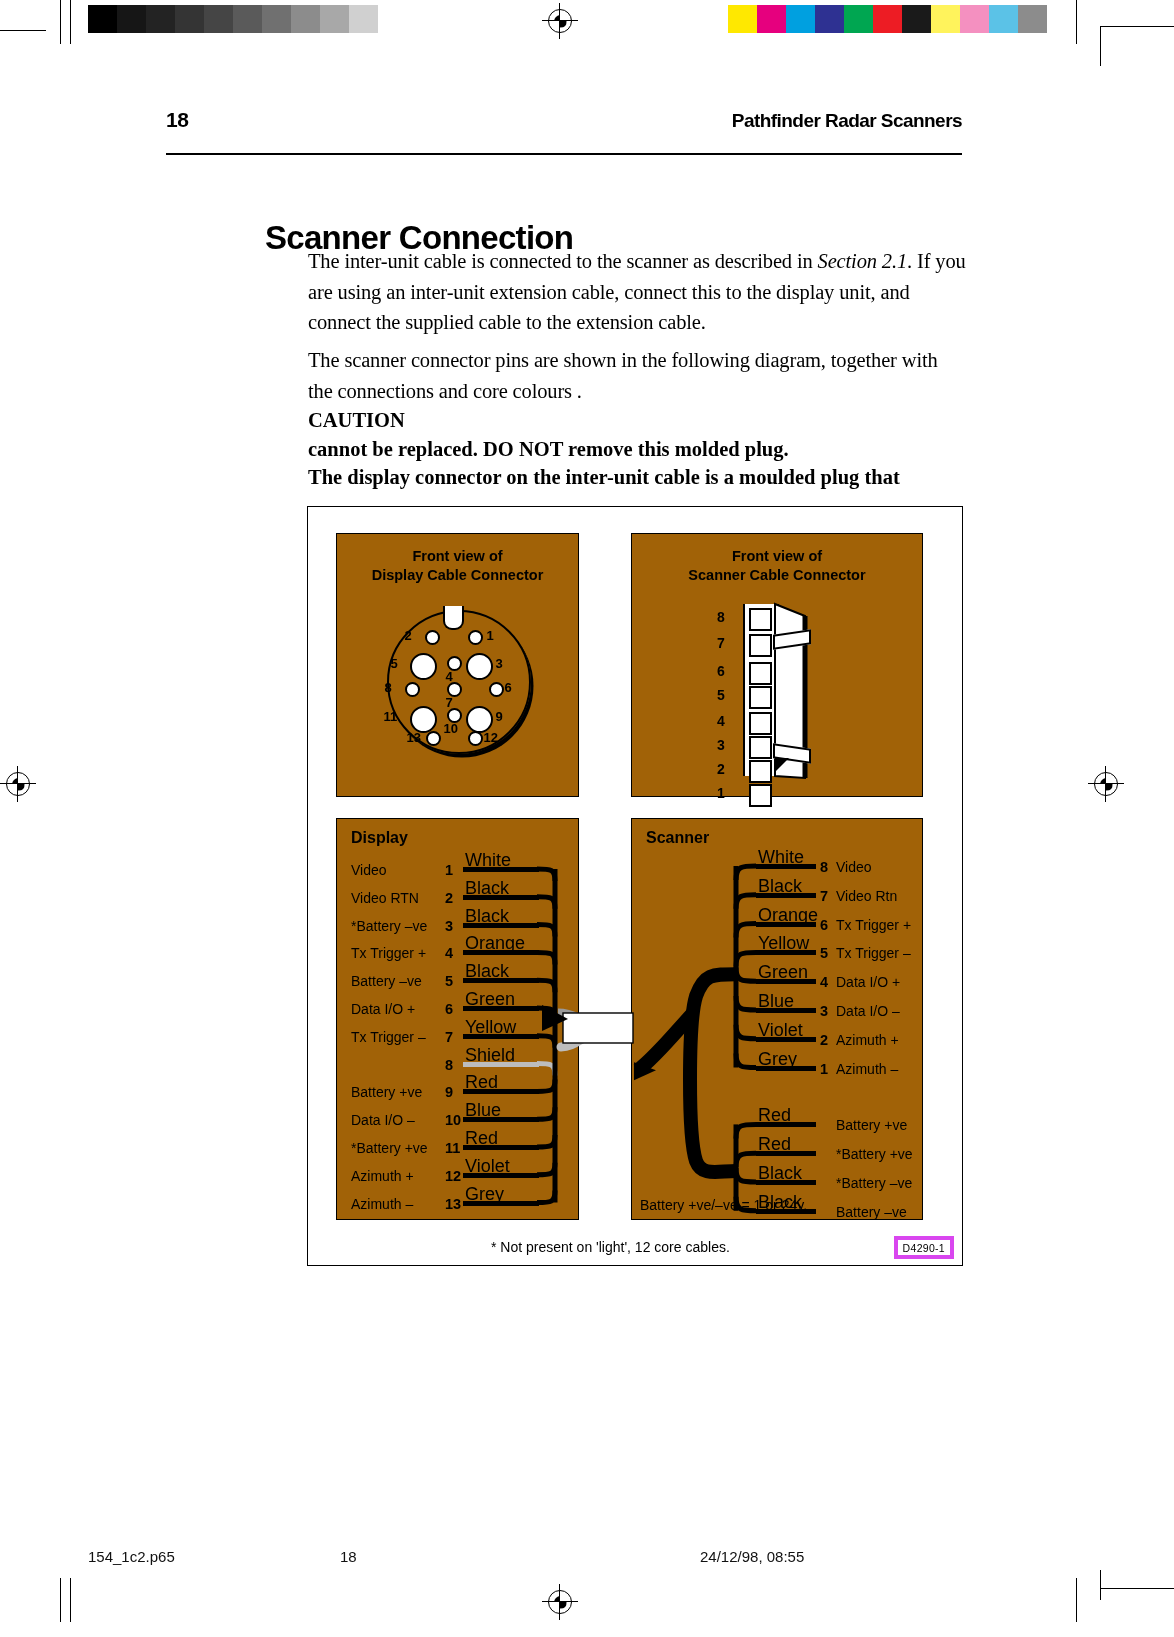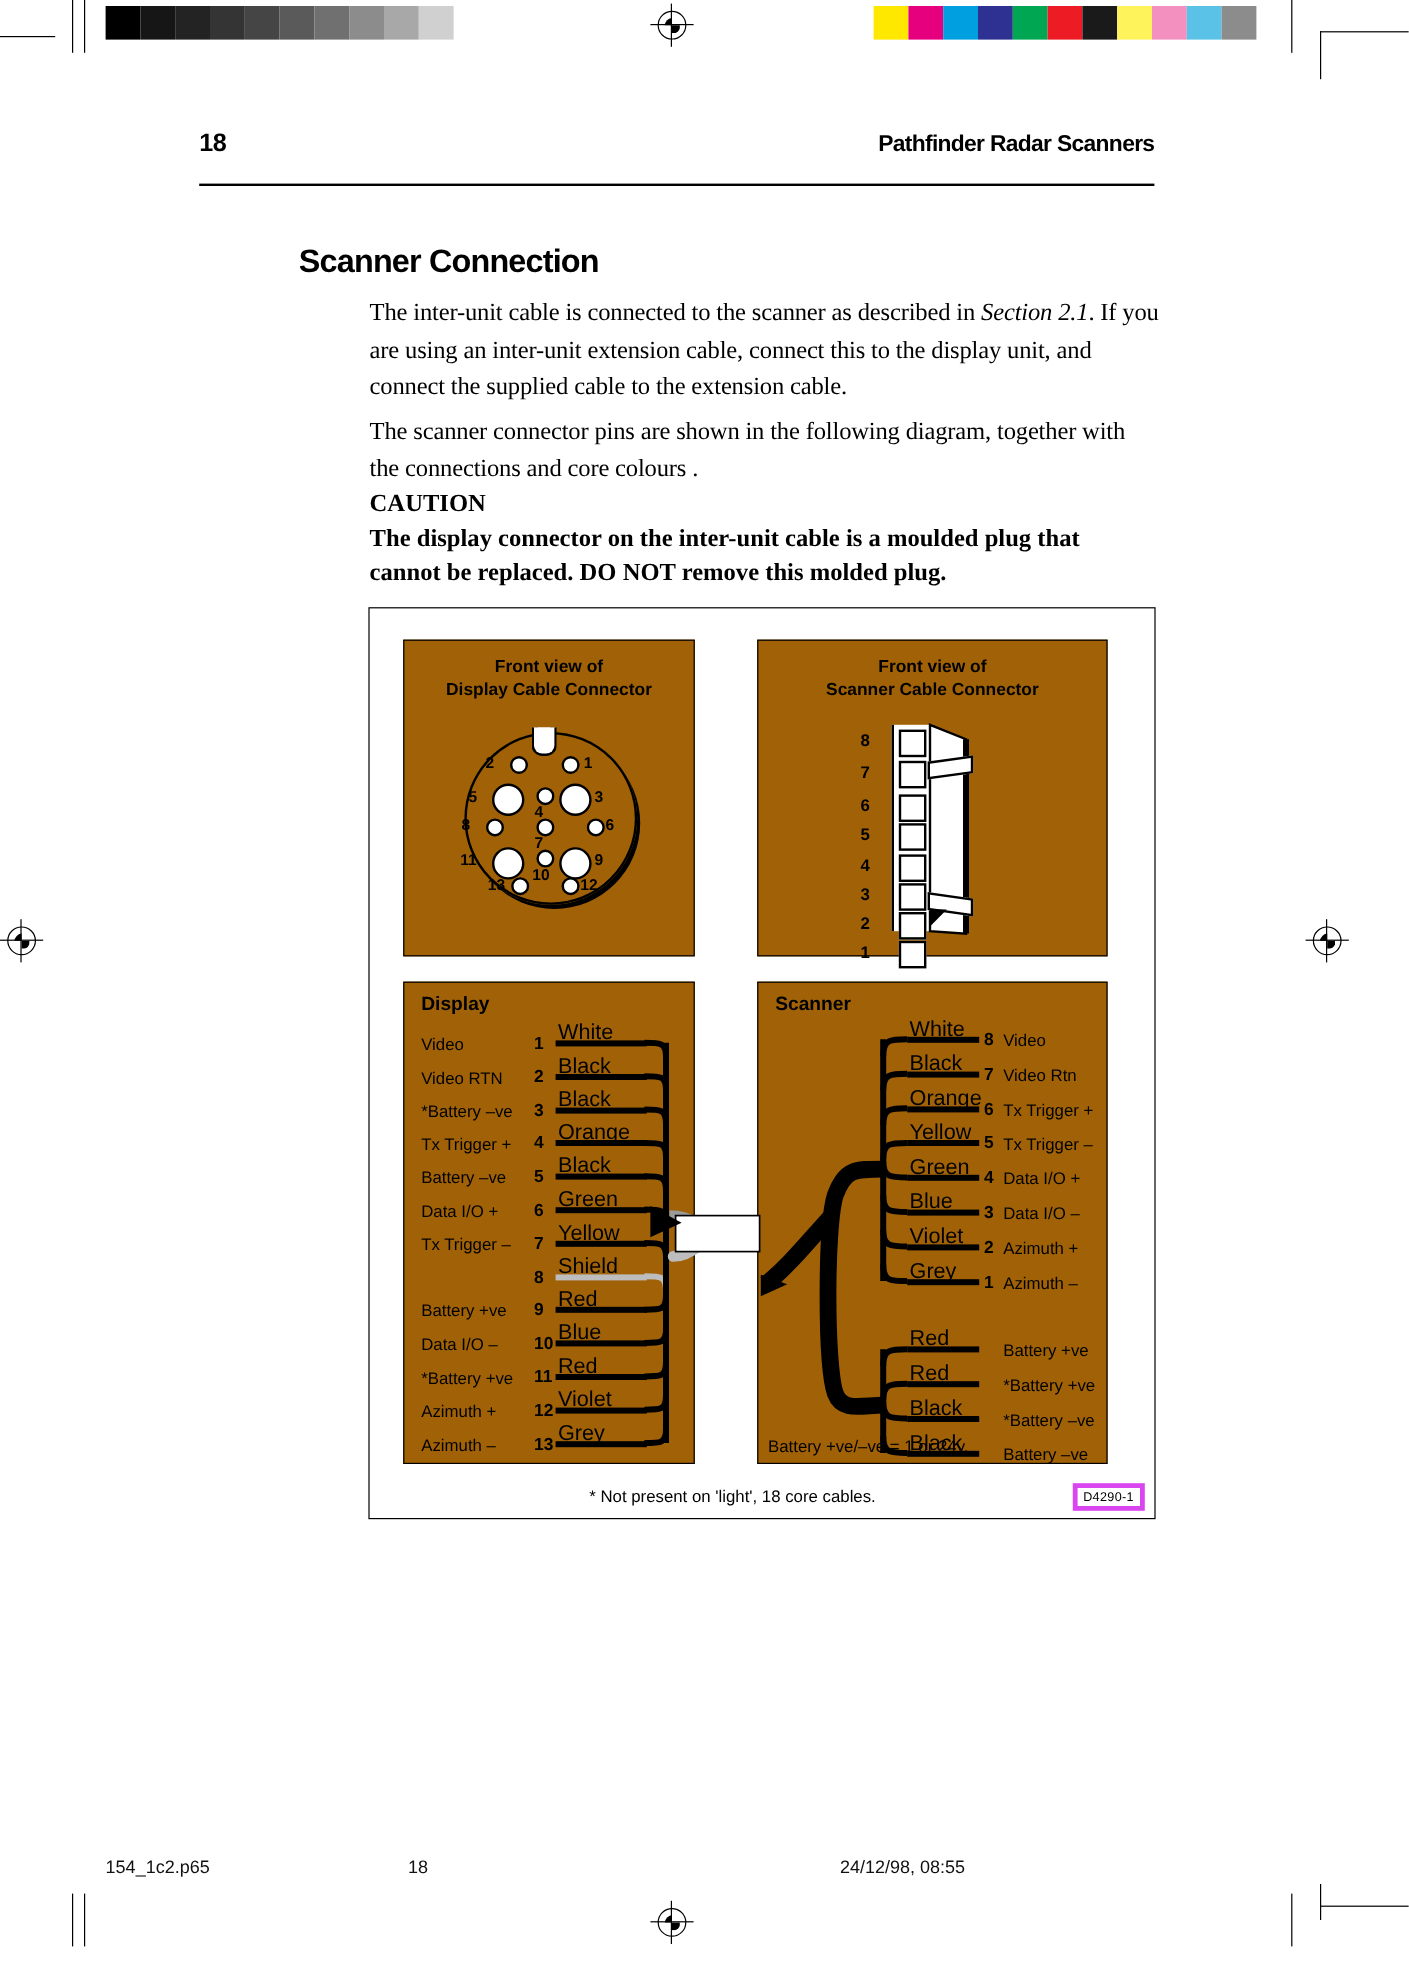--- a/index.html
+++ b/index.html
@@ -18,22 +18,22 @@
   .reg-circle:after{content:"";position:absolute;top:-7px;left:9.5px;height:36px;width:1.5px;background:#000;}
   .reg-circle em{position:absolute;left:4.5px;top:4.5px;width:13px;height:13px;background:#000;border-radius:50%;
       clip-path:polygon(0 0,50% 0,50% 50%,100% 50%,100% 100%,50% 100%,50% 50%,0 50%);}
 
   
   .pg-num{position:absolute;left:166px;top:108px;font-family:"Liberation Sans",sans-serif;font-size:21px;font-weight:600;letter-spacing:-.4px;}
   .pg-head{position:absolute;right:212px;top:110px;font-family:"Liberation Sans",sans-serif;font-size:19px;font-weight:600;letter-spacing:-.55px;}
   .rule{position:absolute;left:166px;top:153px;width:796px;height:2.2px;background:#000;}
 
   
-  h1.sec{position:absolute;left:249px;top:203px;margin:0;font-family:"Liberation Sans",sans-serif;
-         font-size:27px;font-weight:700;letter-spacing:-.7px;}
+  h1.sec{position:absolute;left:249px;top:203px;margin:16px;font-family:"Liberation Sans",sans-serif;
+         font-size:33px;font-weight:700;letter-spacing:-.7px;}
   .para{position:absolute;left:308px;width:658px;font-size:20.5px;line-height:30.5px;letter-spacing:-.15px;}
   .para i{font-style:italic;}
   .p1{top:246px;}
   .p2{top:345px;}
   .caution{position:absolute;left:308px;top:406px;width:660px;font-size:20.5px;line-height:28.5px;font-weight:700;}
   .caution .ln{display:block;}
 
   
   .fig{position:absolute;left:307px;top:506px;width:654px;height:758px;border:1.4px solid #000;background:#fff;}
   .box{position:absolute;border:1.4px solid #000;background:#a16207;}
@@ -131,22 +131,22 @@
 <div class="rule"></div>
 
 <h1 class="sec">Scanner Connection</h1>
 
 <div class="para p1"><span>The inter-unit cable is connected to the scanner as described in </span><i>Section 2.1</i><span>. If you are using an inter-unit extension cable, connect this to the display unit, and connect the supplied cable to the extension cable.</span></div>
 
 <div class="para p2">The scanner connector pins  are shown in the following diagram, together with the connections and core colours .</div>
 
 <div class="caution">
   <span class="ln">CAUTION</span>
+  <span class="ln">cannot be replaced. DO NOT remove this molded plug.</span>
   <span class="ln">The display connector on the inter-unit cable is a moulded plug that</span>
-  <span class="ln">cannot be replaced. DO NOT remove this molded plug.</span>
 </div>
 
 <div class="fig">
 
   <div class="box" id="disp-conn-box">
     <div class="conn-title ttl">
       <span>Front view of</span><br>
       <span>Display Cable Connector</span>
     </div>
     <div class="circ-wrap">
@@ -385,21 +385,21 @@
 
   <svg width="654" height="758" style="position:absolute;left:0;top:0;pointer-events:none;">
 
     <path d="M253,540 C268,540 274,528 288,527" stroke="#bdbdbd" stroke-width="9" fill="none" stroke-linecap="round"></path>
 
     <path d="M250,508 C268,508 272,518 288,518" stroke="#9a9a9a" stroke-width="13" fill="none"></path>
 
     <rect x="255" y="506" width="70" height="30" fill="#ffffff" stroke="#000" stroke-width="1.4"></rect>
   </svg>
 
-  <div class="note" style="left:183px;bottom:10px;">* Not present on 'light', 18 core cables.</div>
+  <div class="note" style="left:183px;bottom:10px;">* Not present on 'light', 12 core cables.</div>
   <div class="figid">D4290-1</div>
 <svg width="654" height="758" style="position: absolute; left: 0px; top: 0px; pointer-events: none;">
       <polygon points="234,498 260,512 234,524" fill="#000"></polygon>
     </svg>
   </div>
 
 <div class="ftr" style="left:88px;top:1548px;">154_1c2.p65</div>
 <div class="ftr" style="left:340px;top:1548px;">18</div>
 <div class="ftr" style="left:700px;top:1548px;">24/12/98, 08:55</div>
 <div class="reg-circle" style="left:548px;top:1590px;">

